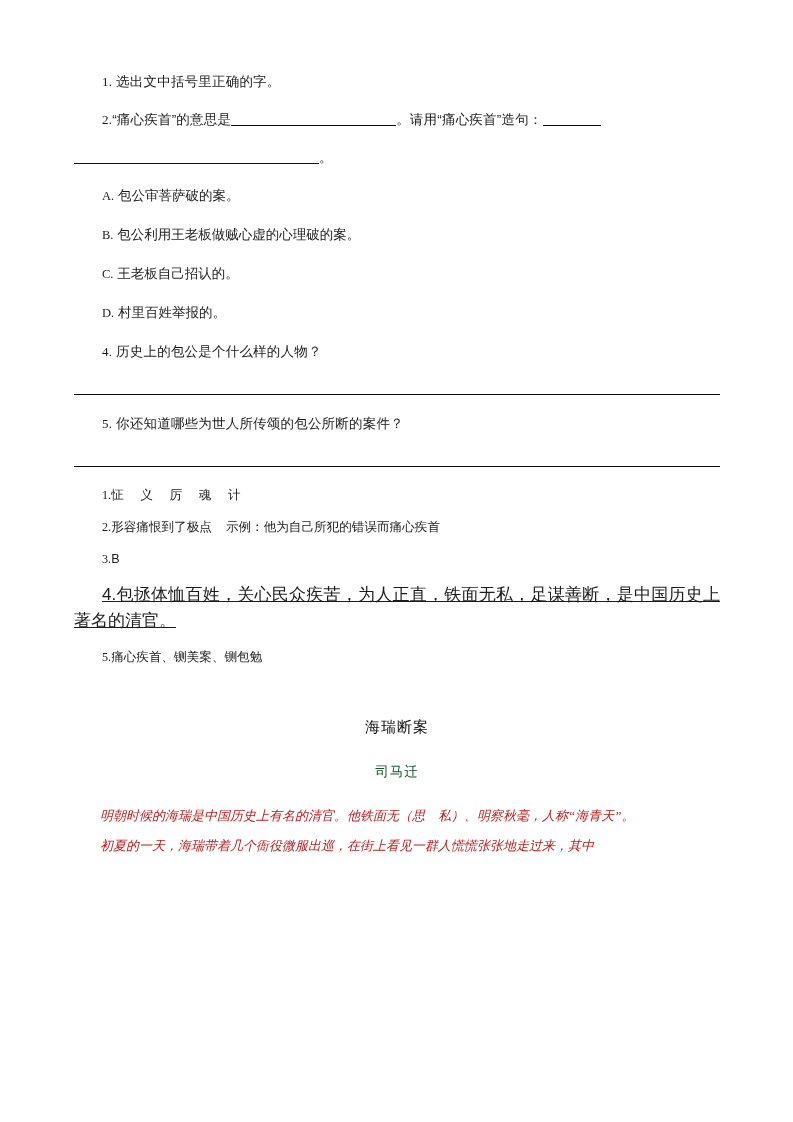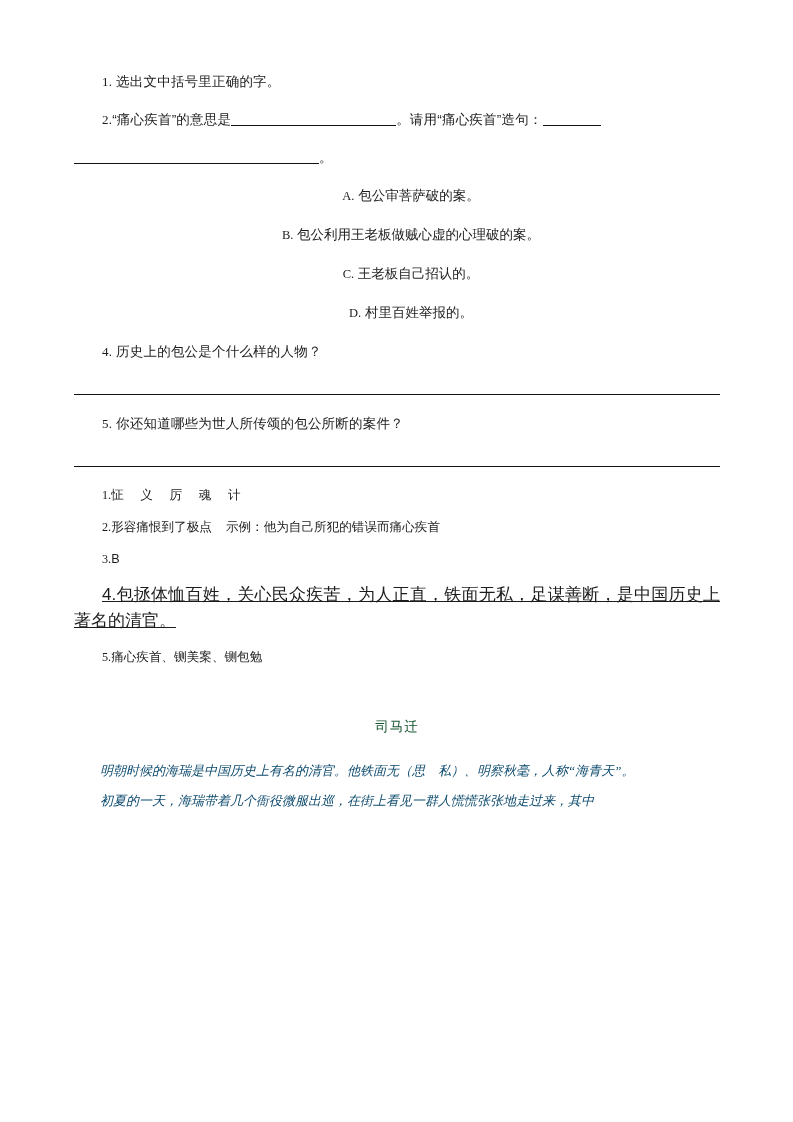--- a/index.html
+++ b/index.html
@@ -45,21 +45,20 @@
     font-family: "Liberation Serif", "DejaVu Serif", serif;
     font-size: 13px;
   }
   .opt-line {
     font-size: 13.5px;
     line-height: 19px;
     margin: 0 0 19px 0;
     padding-left: 28px;
     white-space: nowrap;
     color: #1c1c1c;
-    text-align: center;
   }
   .opt-line .letter {
     font-family: "Liberation Serif", "DejaVu Serif", serif;
     font-size: 12.5px;
   }
 
   .blank {
     display: inline-block;
     border-bottom: 1.1px solid #111;
     vertical-align: -2px;
@@ -133,21 +132,21 @@
     letter-spacing: 1px;
     margin: 0 0 20px 0;
     color: #14532d;
   }
   .art-para {
     font-size: 13px;
     line-height: 30px;
     text-indent: 26px;
     text-align: justify;
     margin: 0;
-    color: #0c4a6e;
+    color: #b91c1c;
     font-style: italic;
   }
 </style>
 </head>
 <body>
 
 <div class="page">
   <div class="content">
 
     <div class="q-line">
@@ -209,19 +208,20 @@
       <span class="num">3.</span><span>B</span>
     </div>
 
     <div class="ak-para"><span class="num">4.</span><span>包拯体恤百姓，关心民众疾苦，为人正直，铁面无私，足谋善断，是中国历史上著名的清官。</span></div>
 
     <div class="ak-line">
       <span class="num">5.</span><span>痛心疾首、铡美案、铡包勉</span>
     </div>
 
     <div class="article">
+      <div class="art-title">海瑞断案</div>
       <div class="art-author">司马迁</div>
       <div class="art-para">明朝时候的海瑞是中国历史上有名的清官。他铁面无（思　私）、明察秋毫，人称“海青天”。</div>
       <div class="art-para">初夏的一天，海瑞带着几个衙役微服出巡，在街上看见一群人慌慌张张地走过来，其中</div>
     </div>
 
   </div>
 </div>
 
 </body></html>

